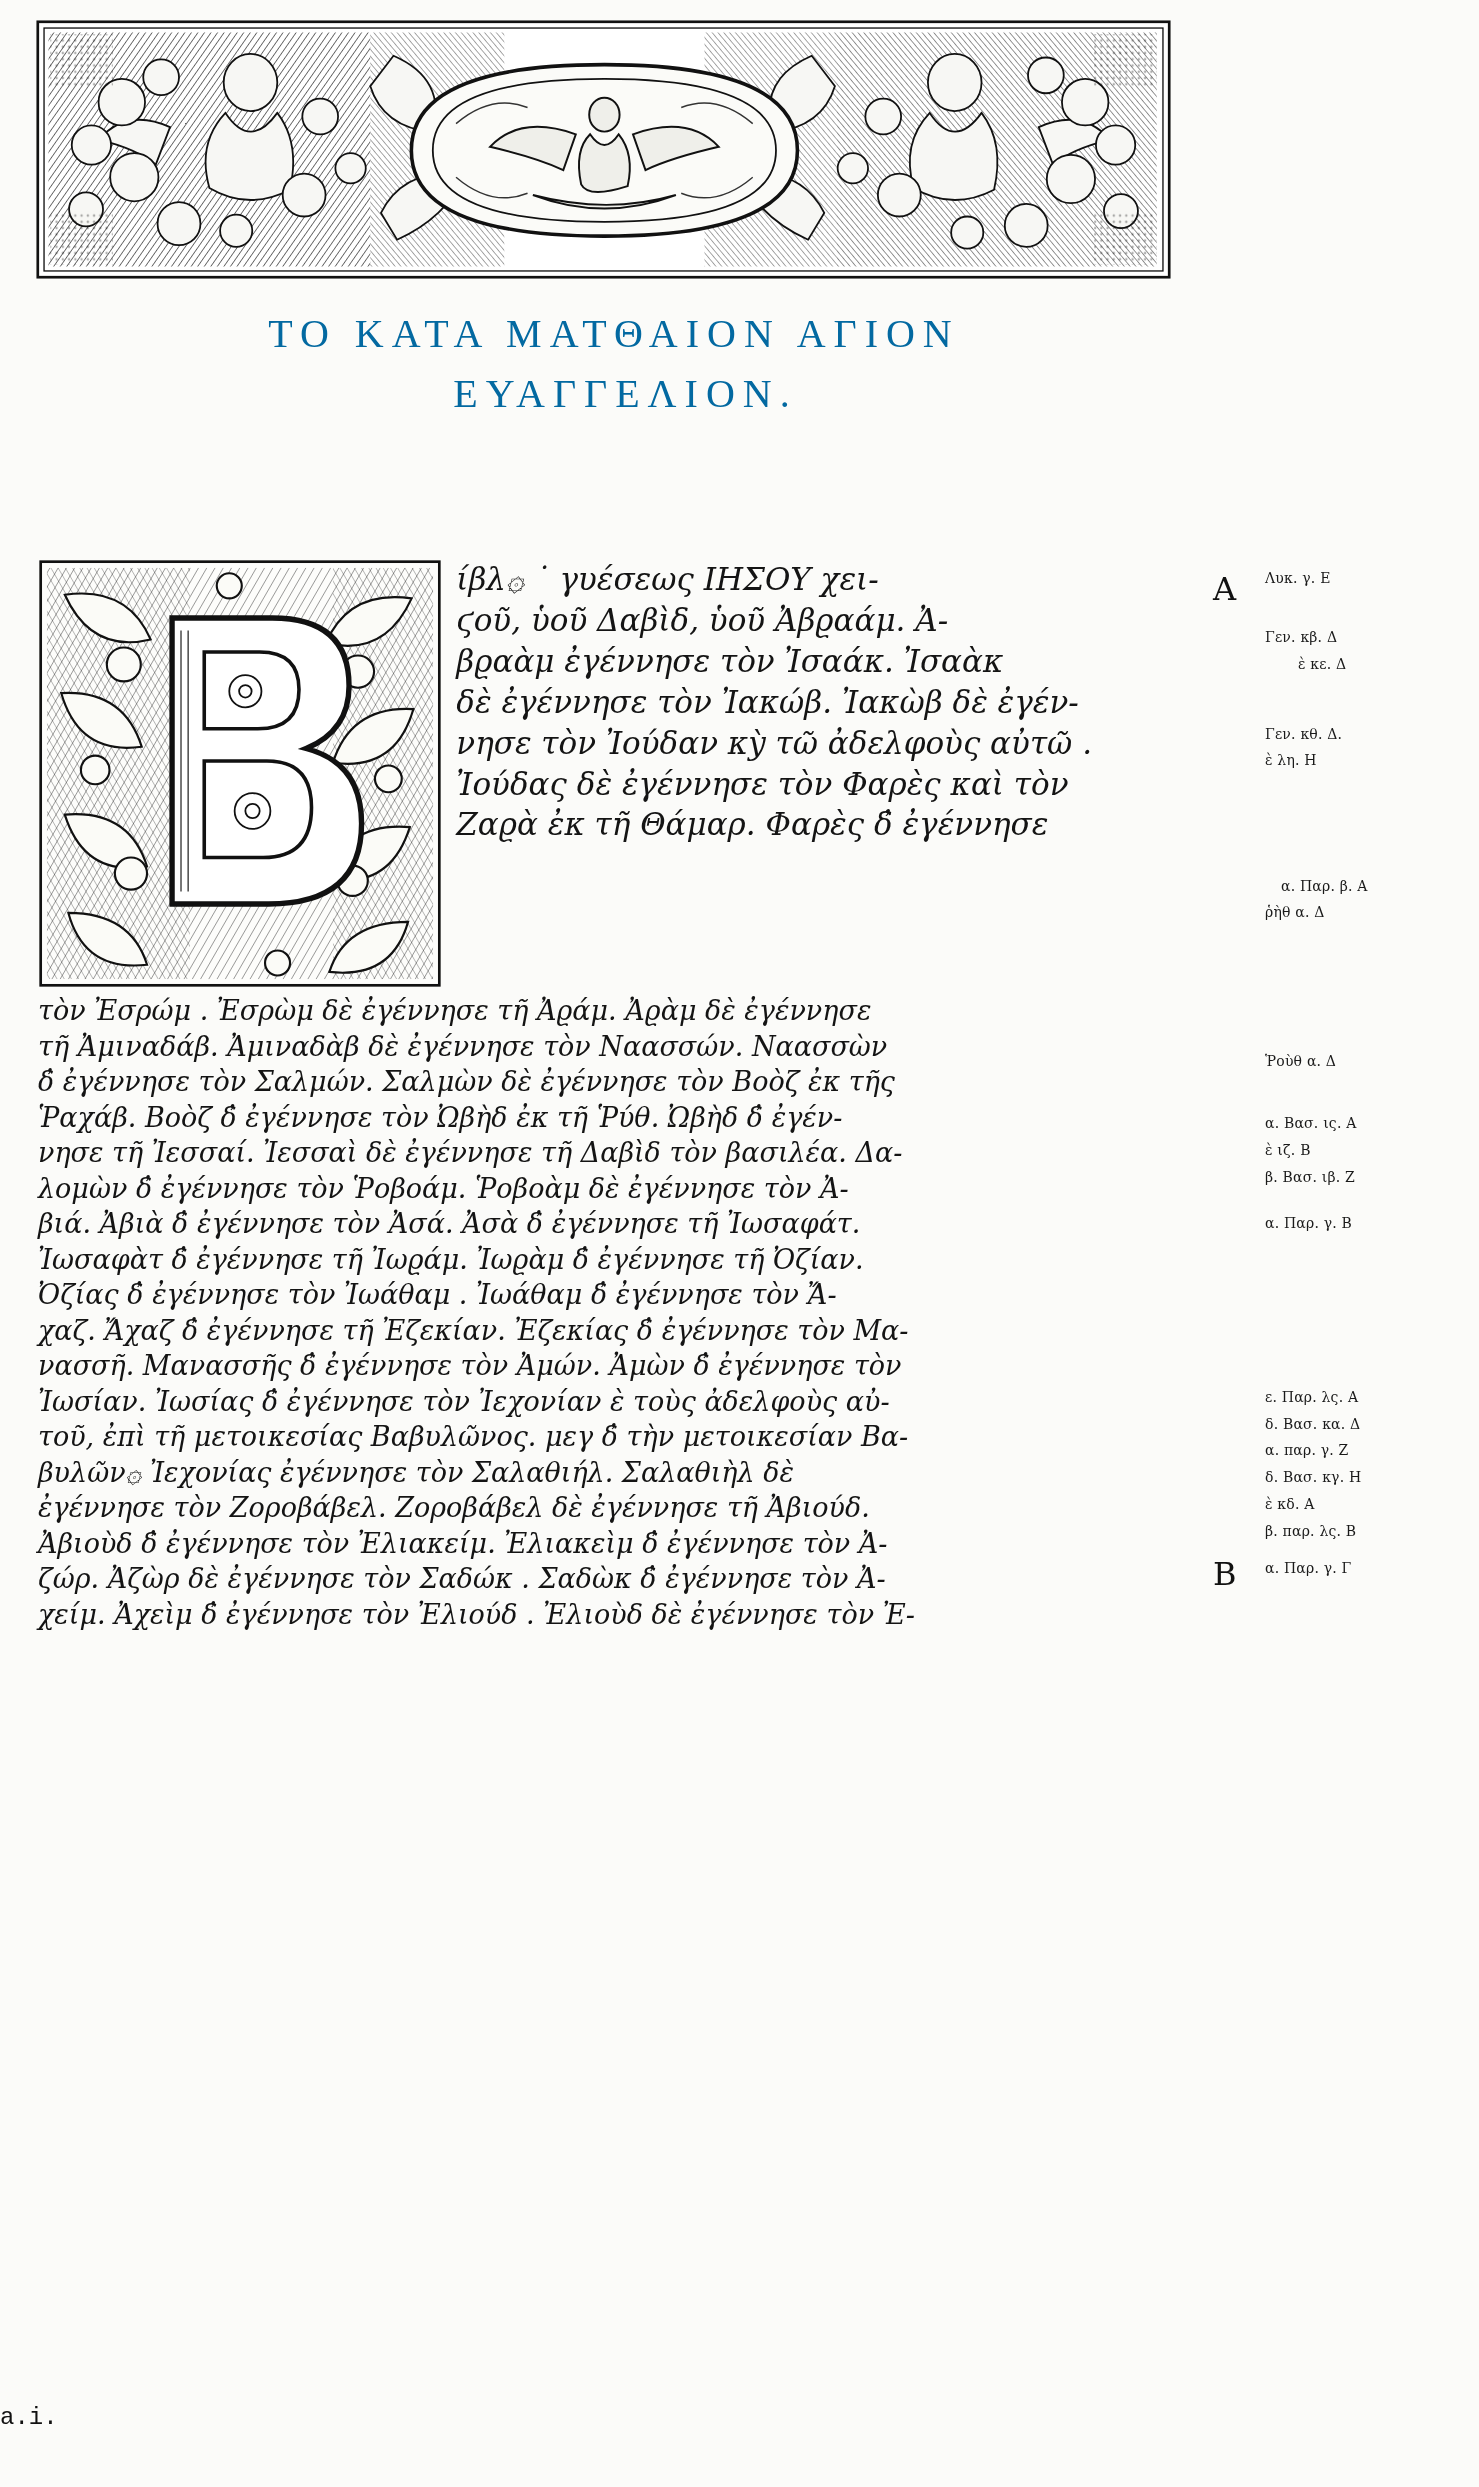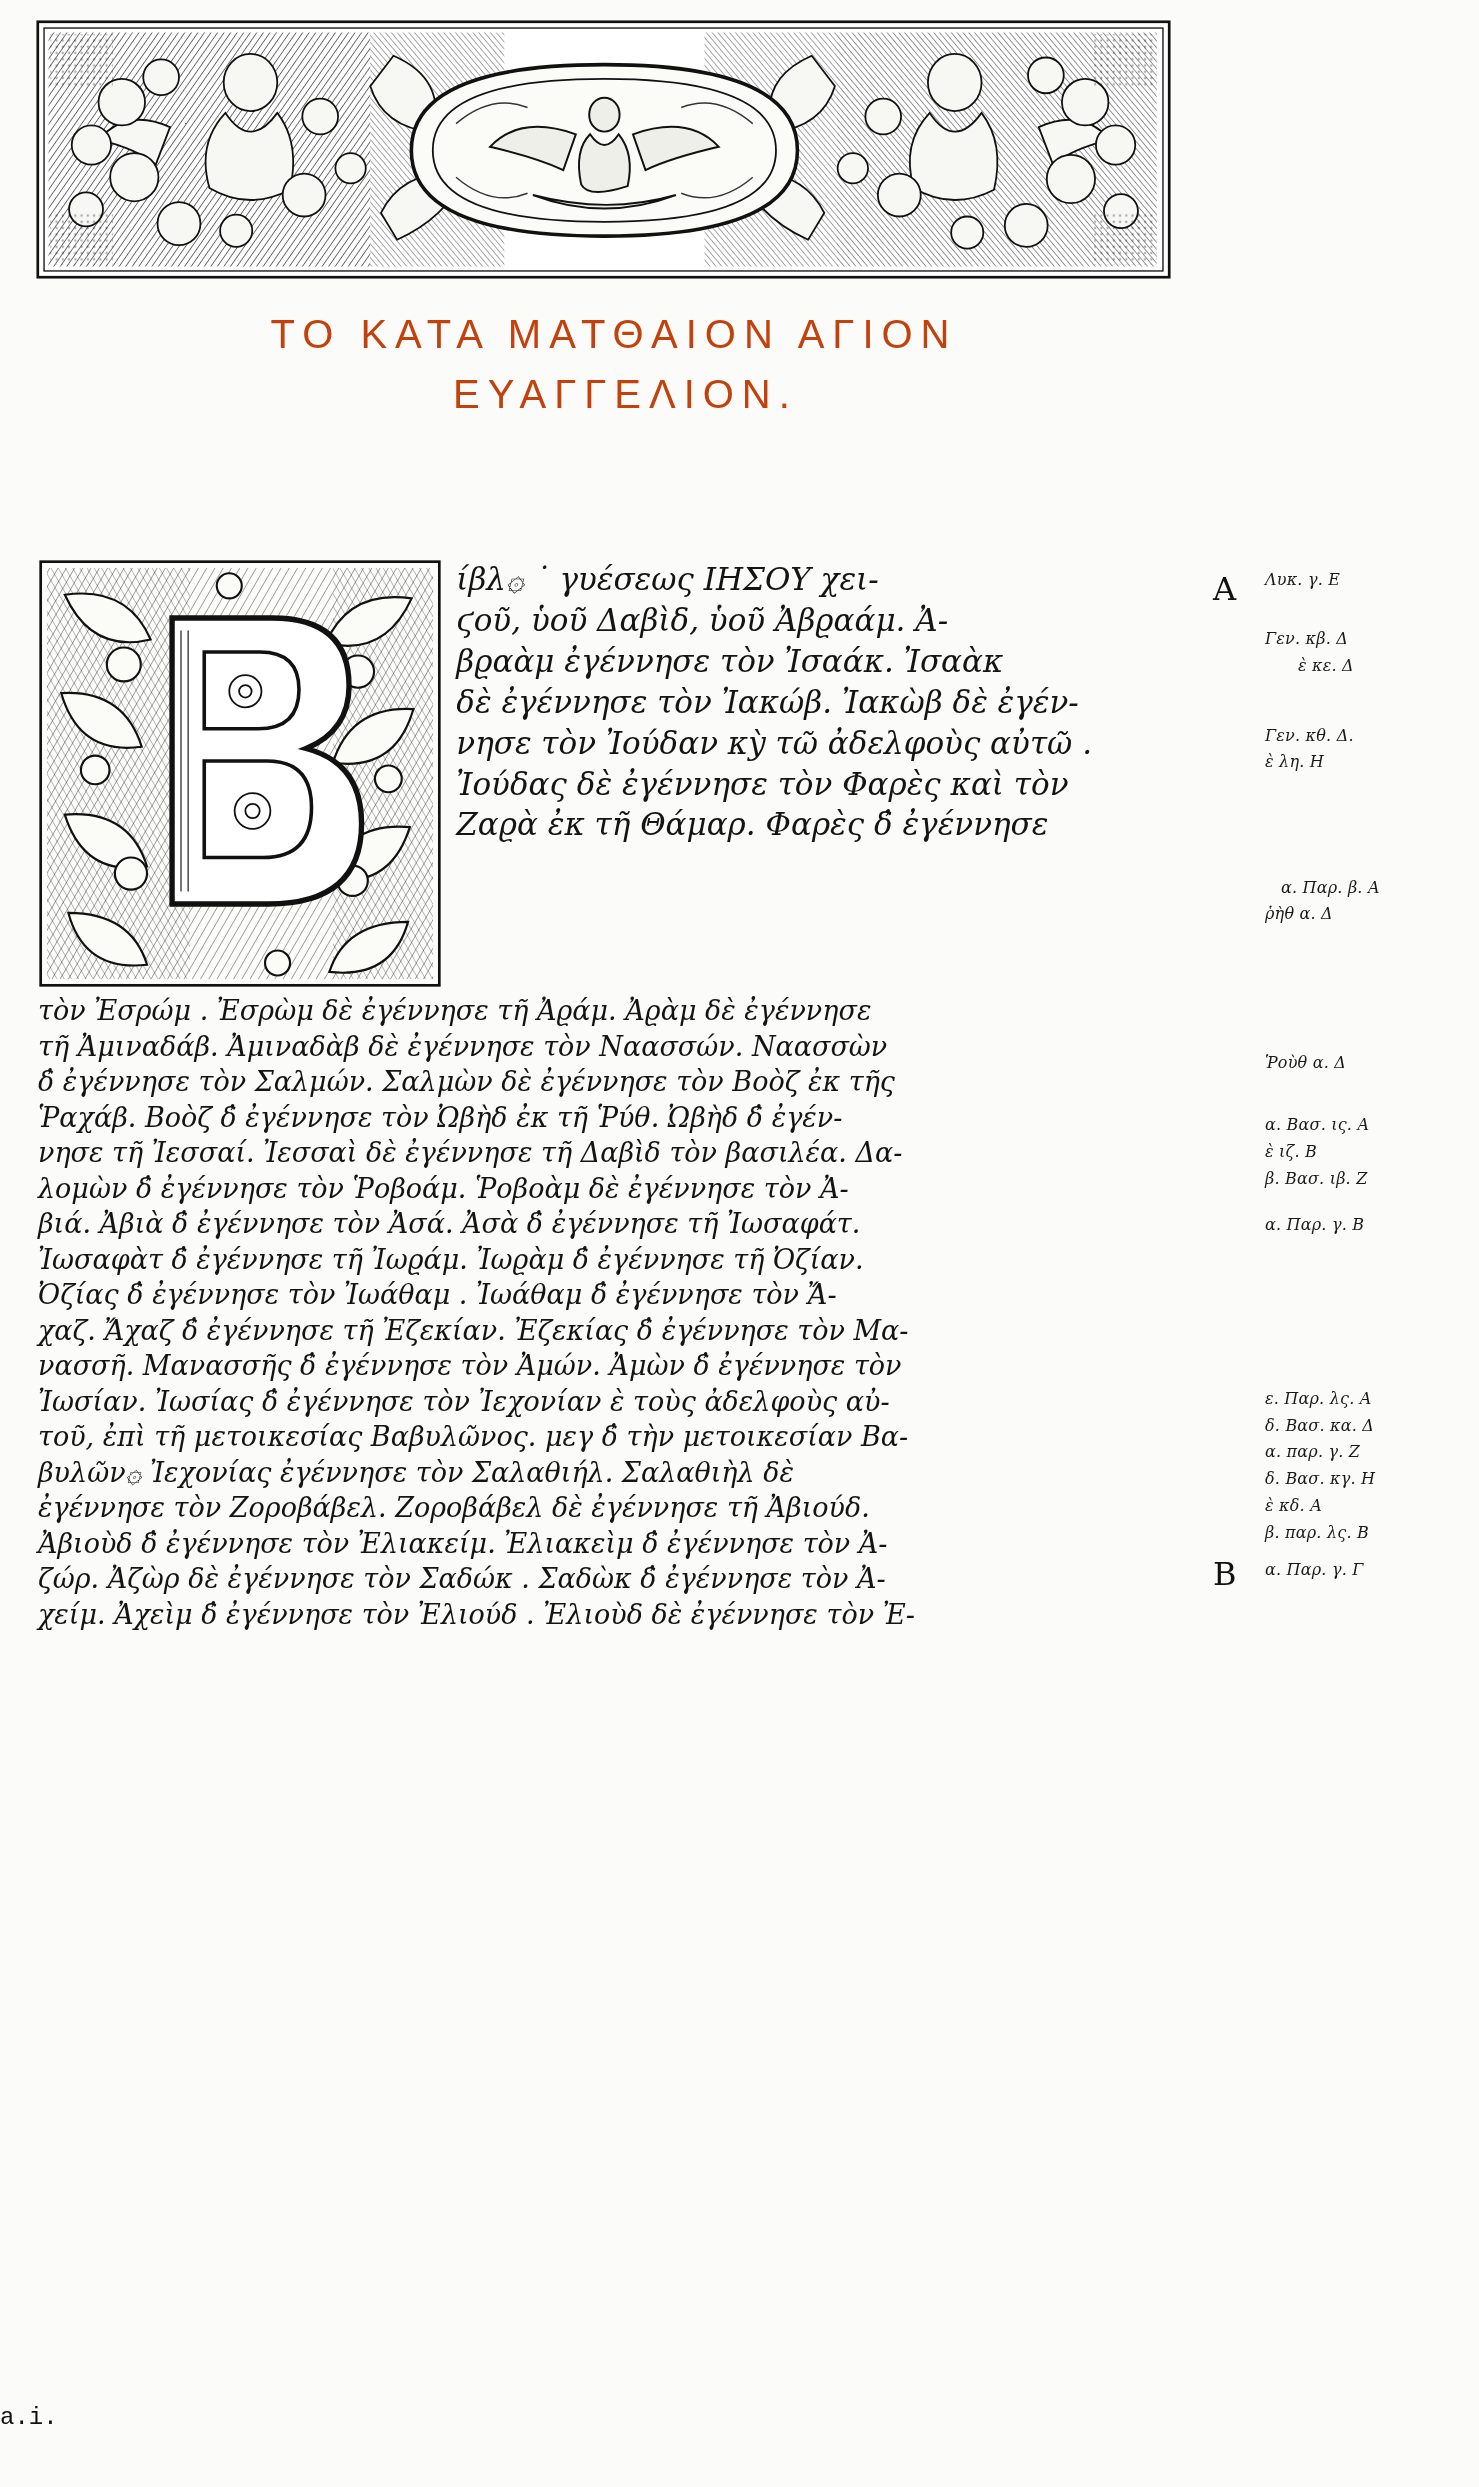--- a/index.html
+++ b/index.html
@@ -35,24 +35,24 @@
 
   
   #title-block {
     position: absolute;
     left: 0;
     top: 304px;
     width: 1215px;
     text-align: center;
   }
   .title-line {
-    font-family: Liberation Sans, sans-serif;
+    font-family: Liberation Serif, serif;
     font-size: 40px;
     letter-spacing: 8px;
-    color: #c2410c;
+    color: #0369a1;
     line-height: 1.5;
     white-space: nowrap;
     padding-left: 13px;
   }
   .title-line.second { font-size: 40px; letter-spacing: 8px; margin-left: 23px; }
 
   
   #text-col {
     position: absolute;
     left: 38px;
@@ -105,22 +105,21 @@
   
   #margin-notes {
     position: absolute;
     left: 1265px;
     top: 563px;
     width: 192px;
   }
   .note {
     position: absolute;
     font-family: "DejaVu Serif", serif;
-    font-size: 16px;
-    font-style: italic;
+    font-size: 14px;
     color: #1a1a1a;
     white-space: nowrap;
     letter-spacing: 0.2px;
   }
 
   
   #signature {
     position: absolute;
     left: 0;
     top: 2404px;

